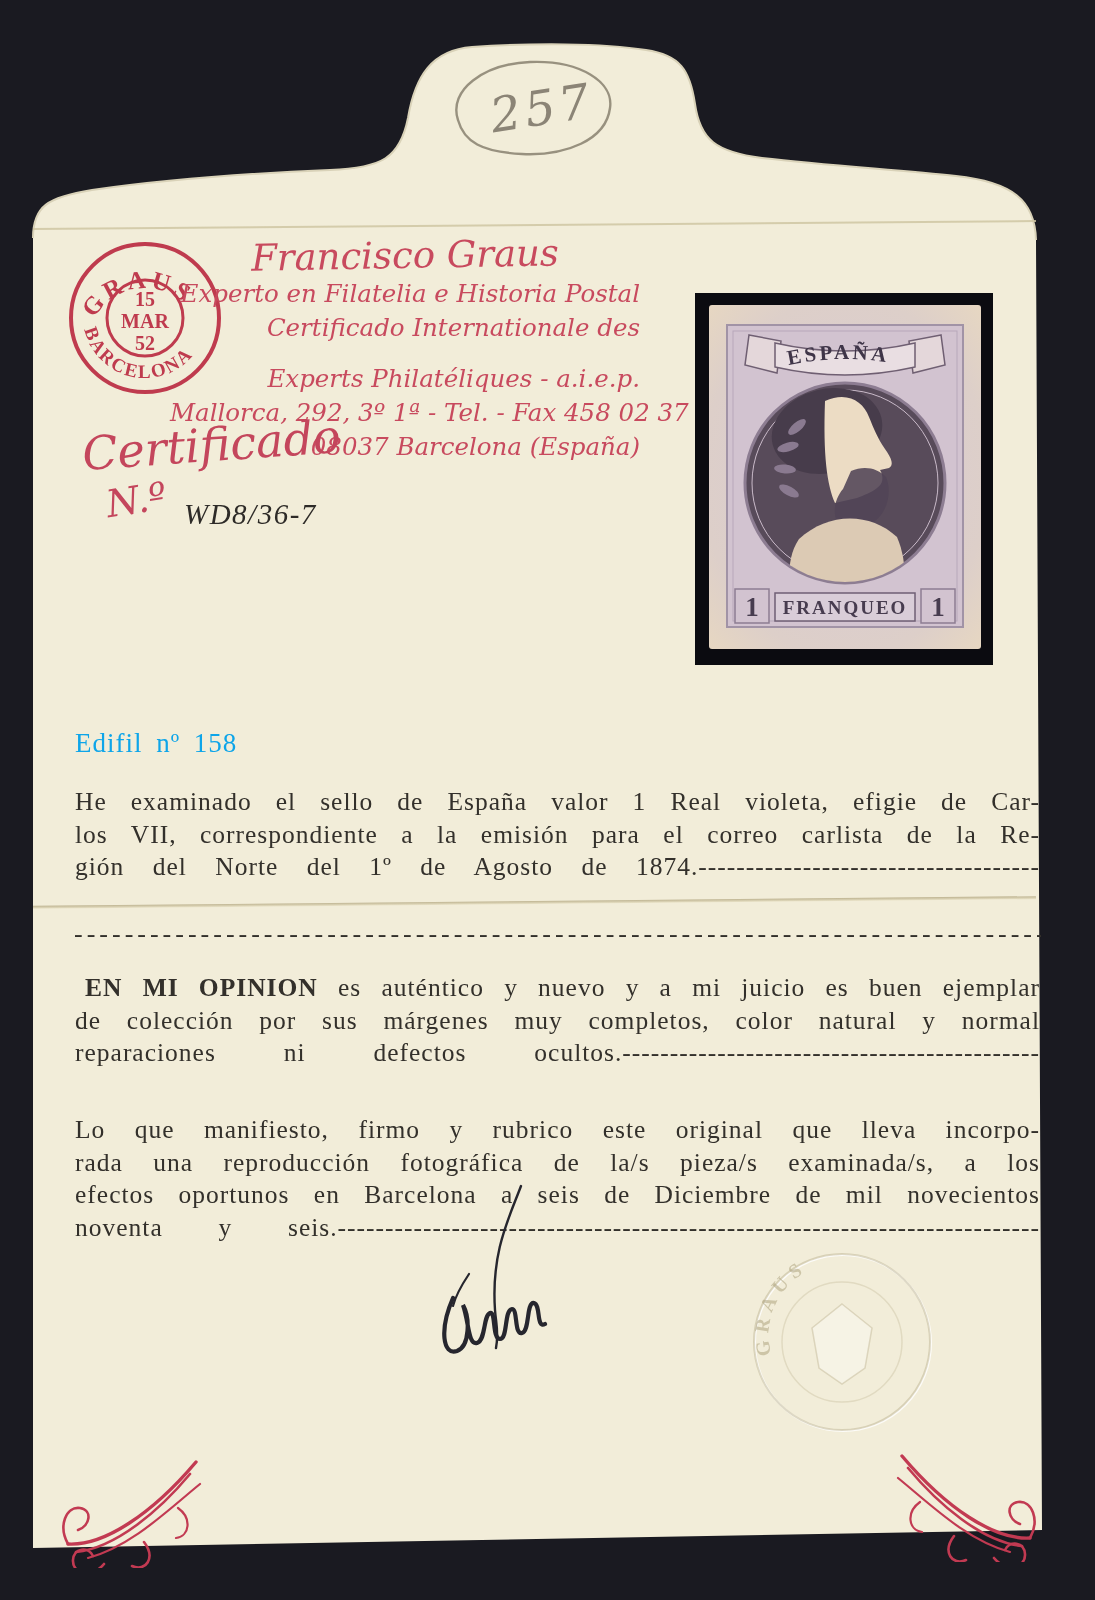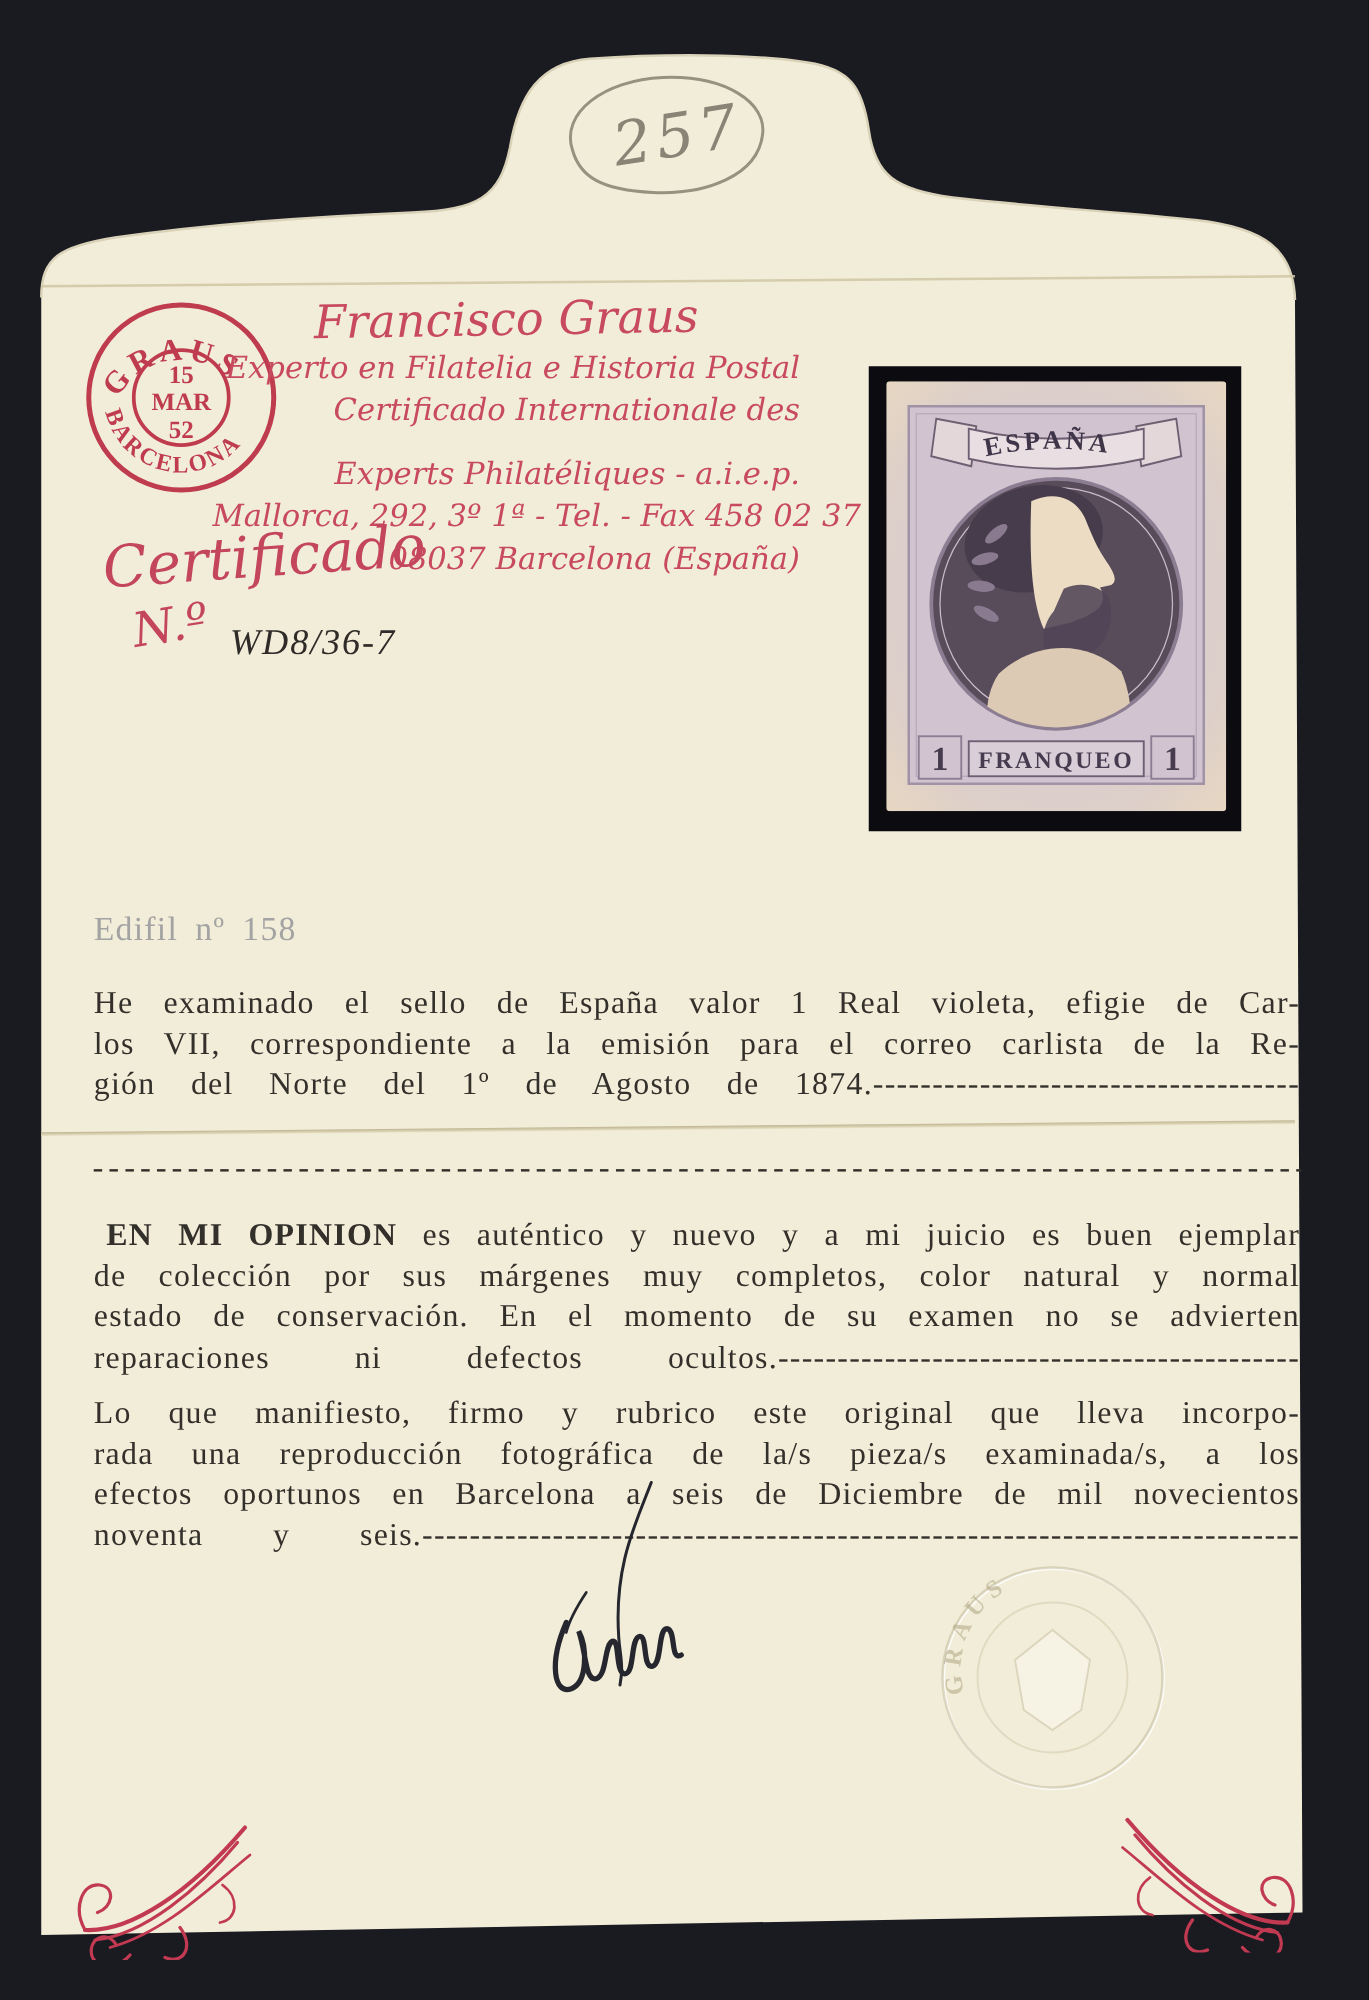--- a/index.html
+++ b/index.html
@@ -21,21 +21,21 @@
   .lh-name{font-size:37px;transform:rotate(-1deg);}
   .lh-line{font-size:24.5px;white-space:nowrap;text-align:right;}
   .lh-center{text-align:center;}
 
   .cert-title{font-family:"DejaVu Serif",serif;font-style:italic;color:#c4465c;
               font-size:46px;transform:rotate(-4deg);}
   .cert-no{font-family:"DejaVu Serif",serif;font-style:italic;color:#c4465c;
            font-size:38px;transform:rotate(-9deg);}
   .cert-num{color:#2e2b28;font-size:29px;letter-spacing:1.5px;font-style:italic;}
 
-  .edifil{color:#a3a3a3;font-size:27px;letter-spacing:1px;word-spacing:6px;}
+  .edifil{color:#0ea5e9;font-size:27px;letter-spacing:1px;word-spacing:6px;}
 
   
   .crease1{position:absolute;left:33px;top:224px;width:1003px;height:2px;
            background:#cfc5a2;opacity:.85;transform:rotate(-0.45deg);}
   .crease2{position:absolute;left:33px;top:901px;width:1003px;height:3px;
            background:linear-gradient(#b9ae8a,#e9e2c6);opacity:.9;transform:rotate(-0.55deg);}
 
   
   .seal{opacity:.9;}
 </style>
@@ -159,21 +159,20 @@
     <div class="tline">He examinado el sello de España valor 1 Real violeta, efigie de Car-</div>
     <div class="tline">los VII, correspondiente a la emisión para el correo carlista de la Re-</div>
     <div class="tline">gión del Norte del 1º de Agosto de 1874.------------------------------------</div>
   </div>
 
   <div class="dashrow" style="left:74px;top:920px">--------------------------------------------------------------------------------</div>
 
   <div class="tblock typed" style="left:75px;top:972px">
     <div class="tline" style="text-indent:10px"><span class="boldspan">EN MI OPINION</span><span> es auténtico y nuevo y a mi juicio es buen ejemplar</span></div>
     <div class="tline">de colección por sus márgenes muy completos, color natural y normal</div>
-    <div class="tline">estado de conservación. En el momento de su examen no se advierten</div>
     <div class="tline">reparaciones ni defectos ocultos.--------------------------------------------</div>
   </div>
 
   <div class="tblock typed" style="left:75px;top:1114px">
     <div class="tline">Lo que manifiesto, firmo y rubrico este original que lleva incorpo-</div>
     <div class="tline">rada una reproducción fotográfica de la/s pieza/s examinada/s, a los</div>
     <div class="tline">efectos oportunos en Barcelona a seis de Diciembre de mil novecientos</div>
     <div class="tline">noventa y seis.--------------------------------------------------------------------------</div>
   </div>
 

